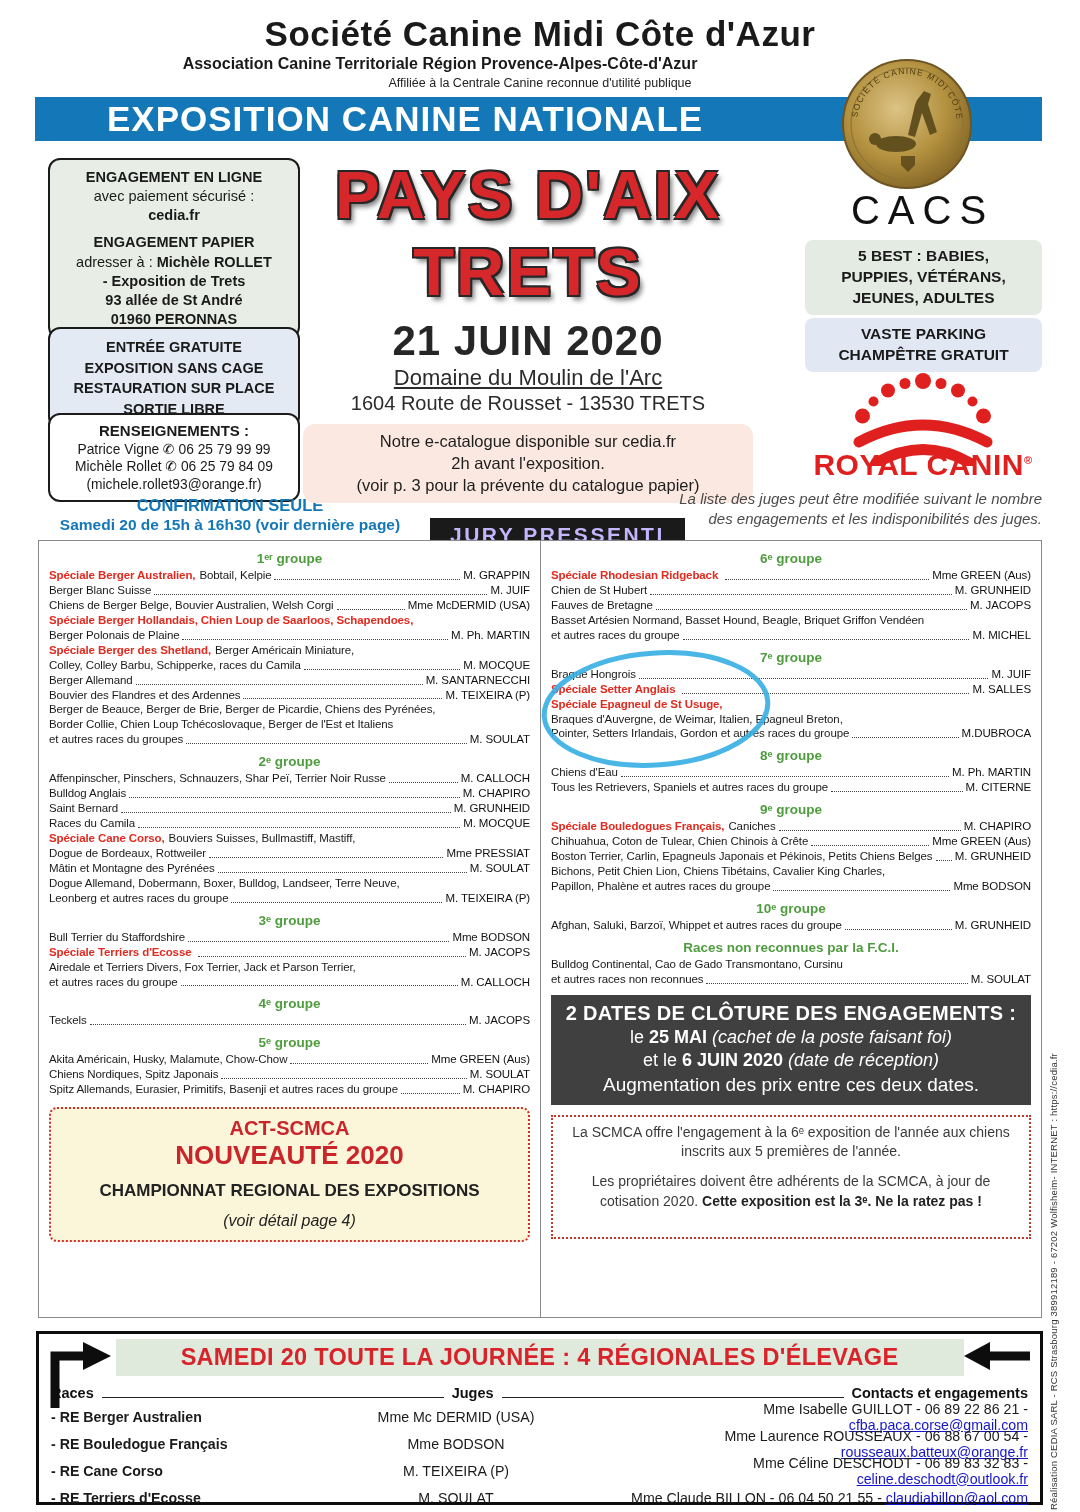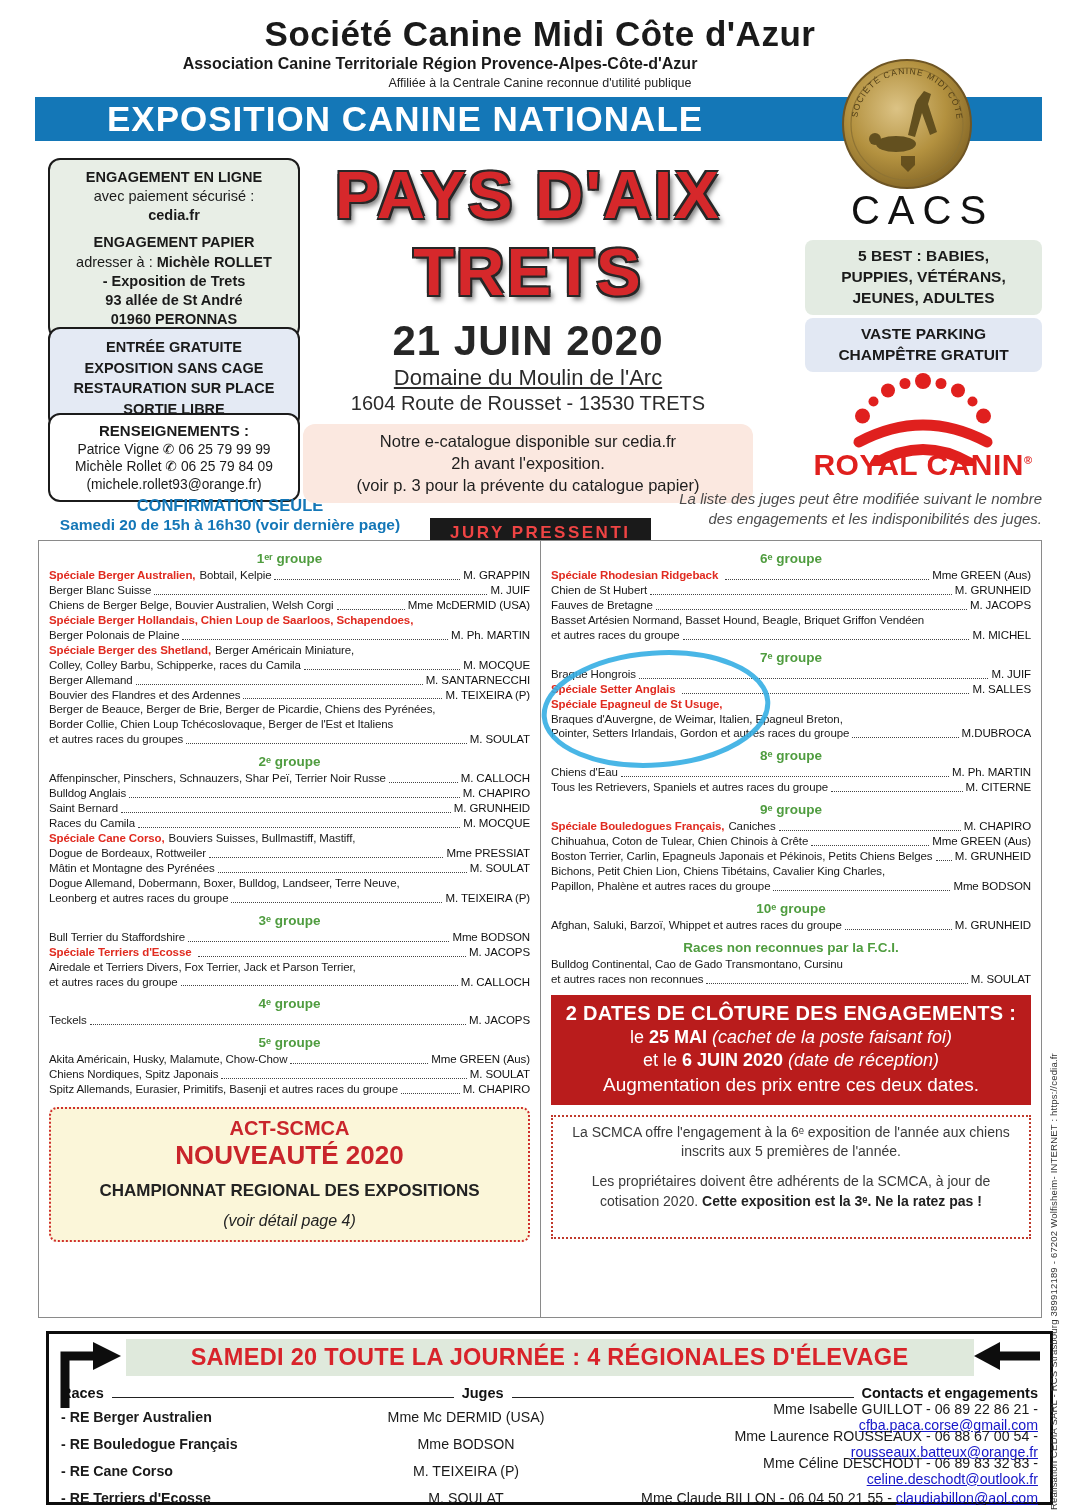--- a/index.html
+++ b/index.html
@@ -36,52 +36,52 @@
   
   .cacs{top:188px;left:800px;width:245px;text-align:center;font-size:40px;font-weight:normal;letter-spacing:8px;color:#111;}
   .rbox{left:805px;width:237px;border-radius:8px;text-align:center;font-weight:bold;font-size:15.5px;line-height:1.35;padding:6px 2px;box-sizing:border-box;}
   .best{top:240px;background:#e3ebe2;}
   .park{top:318px;background:#e2e8f3;}
   .rc-logo{top:366px;left:823px;width:200px;text-align:center;}
   .rc-word{top:448px;left:790px;width:266px;text-align:center;font-size:30px;font-weight:900;color:#e0201e;letter-spacing:.5px;}
   .rc-word sup{font-size:11px;}
   
   .jnote{top:489px;left:650px;width:392px;text-align:right;font-style:italic;font-size:15px;line-height:1.3;color:#4a4a4a;}
-  .jury-label{top:518px;left:430px;background:#1a1a1a;color:#ef4444;font-size:17px;font-weight:bold;letter-spacing:2.5px;padding:5px 20px;}
+  .jury-label{top:518px;left:430px;background:#1a1a1a;color:#c4b5fd;font-size:21px;font-weight:bold;letter-spacing:2.5px;padding:5px 20px;}
   .jpanel{top:540px;left:38px;width:1004px;height:778px;border:1px solid #8a8a8a;display:flex;box-sizing:border-box;background:#fff;}
   .jcol{width:502px;padding:10px 10px 8px;box-sizing:border-box;}
   .jcol.right{border-left:1px solid #8a8a8a;}
   .jgtitle{text-align:center;color:#4f9c3f;font-weight:bold;font-size:13.5px;margin:7px 0 2px;}
   .jgroup:first-child .jgtitle{margin-top:0;}
   .jline{display:flex;align-items:flex-end;font-size:11.5px;letter-spacing:-0.1px;line-height:1.3;white-space:nowrap;}
   .jpre{color:#e02b20;font-weight:bold;margin-right:4px;}
   .jdots{flex:1 1 auto;min-width:5px;border-bottom:1.5px dotted #444;margin:0 3px 3px;}
   .jjudge{color:#111;}
   .circle-annot{top:645px;left:538px;pointer-events:none;}
   
   .act{margin-top:10px;border:2px dotted #cf2e2c;border-radius:8px;background:#fbf6d9;text-align:center;padding:8px 6px 10px;}
   .act .a1{color:#c9252b;font-size:20px;font-weight:bold;}
   .act .a2{color:#c9252b;font-size:26px;font-weight:bold;margin-bottom:8px;}
   .act .a3,.act .a4{color:#222;font-size:17px;font-weight:bold;line-height:1.45;}
   .act .a5{font-style:italic;font-size:16px;margin-top:8px;color:#222;}
   
-  .closure{margin-top:8px;background:#b91c1c;color:#fff;text-align:center;padding:7px 8px 9px;}
+  .closure{margin-top:8px;background:#404040;color:#fff;text-align:center;padding:7px 8px 9px;}
   .closure .k1{font-size:20px;font-weight:bold;letter-spacing:.3px;}
   .closure .k2{font-size:18px;margin-top:2px;}
   .closure .k2 .bb{font-weight:bold;}
   .closure .k2 .ii{font-style:italic;}
   .closure .k4{font-size:19px;margin-top:3px;}
   
   .fid{margin-top:10px;border:2px dotted #c0392b;background:#fff;text-align:center;padding:6px 12px 10px;}
   .fid .f1{color:#1c77be;font-size:27px;font-weight:bold;margin:4px 0 10px;}
   .fid p{margin:0 0 10px;font-size:14px;line-height:1.4;color:#3a3a3a;}
   .fid p:last-child{margin-bottom:16px;}
   .fid .bb{font-weight:bold;color:#222;}
   
-  .bottom-box{top:1331px;left:46px;width:1007px;height:174px;border:3px solid #0d0d0d;box-sizing:border-box;background:#fff;position:absolute;}
+  .bottom-box{top:1331px;left:36px;width:1007px;height:174px;border:3px solid #0d0d0d;box-sizing:border-box;background:#fff;position:absolute;}
   .bban{margin:5px auto 0;width:848px;background:#dfe9dc;color:#d8232a;font-size:23.5px;font-weight:bold;text-align:center;padding:5px 0;letter-spacing:.3px;}
   .thead{display:flex;align-items:flex-end;margin:9px 12px 2px;font-size:14.5px;font-weight:bold;color:#111;}
   .hfill{flex:1;border-bottom:1.5px solid #222;margin:0 8px 3px;}
   .trow{display:flex;align-items:center;margin:0 12px;height:27px;font-size:14.2px;}
   .tr-race{width:280px;font-weight:bold;}
   .tr-judge{width:250px;text-align:center;}
   .tr-contact{flex:1;text-align:right;}
   .tr-email{color:#1515c8;text-decoration:underline;cursor:pointer;}
   .arrow-svg{position:absolute;}
   

